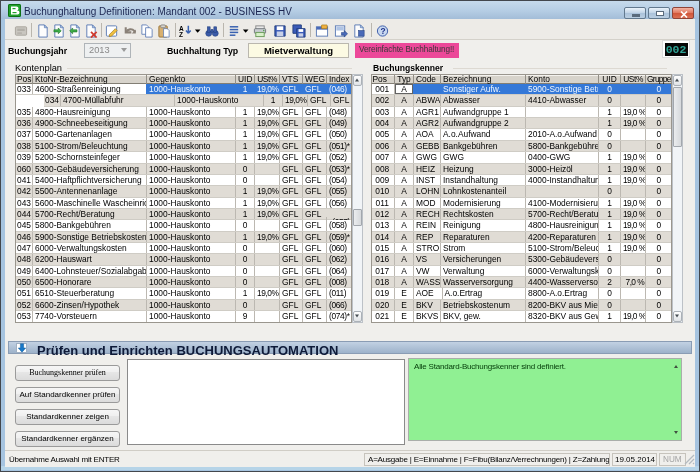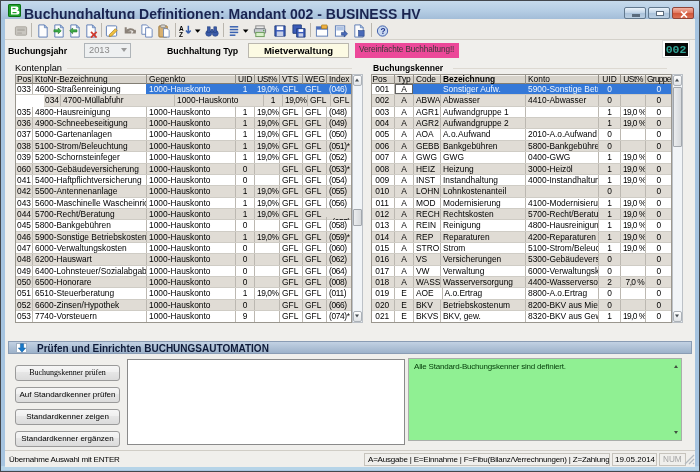--- a/index.html
+++ b/index.html
@@ -1,20 +1,20 @@
 <!DOCTYPE html>
 <html><head><meta charset="utf-8">
 <style>
 * { margin:0; padding:0; box-sizing:border-box; }
 html,body { width:700px; height:472px; overflow:hidden; font-family:"Liberation Sans",sans-serif; }
 #win { position:absolute; left:0; top:0; width:700px; height:472px; background:#43474d; }
 #frame { position:absolute; left:1px; top:1px; width:698px; height:470px; background:#a6c4e0; }
 #title { position:absolute; left:1px; top:1px; width:698px; height:18px;
   background:linear-gradient(#c6daec,#b5cde4 55%,#a3bdd8); }
-#title .ttxt { position:absolute; left:23px; top:4.5px; font-size:14px; color:#1a2450;font-weight:bold; }
+#title .ttxt { position:absolute; left:23px; top:4.5px; font-size:10px; color:#1a2450; }
 #content { position:absolute; left:5px; top:19px; width:690px; height:448px; background:#f0efec; }
 #toolbar { position:absolute; left:0; top:0; width:690px; height:21px; background:#edebe7; border-bottom:1px solid #d4d1ca;}
 .tsep { position:absolute; top:4px; width:1px; height:14px; background:#bab6ae; }
 .ticon { position:absolute; top:4.5px; width:14px; height:14px; }
 #ctrl { position:absolute; left:0; top:22px; width:690px; height:19px; }
 .blab { position:absolute; font-size:8.8px; font-weight:bold; color:#000; top:5px; }
 #combo { position:absolute; left:79px; top:2px; width:47px; height:15px; background:#eef0f1; border:1px solid #afb4b8; color:#8a8a8a; font-size:9.3px; }
 #ybox1 { position:absolute; left:243px; top:2px; width:101px; height:14.5px; background:#fcfae3; border:1px solid #bab7ae; font-size:9.5px; font-weight:bold; text-align:center; line-height:13px;}
 #ybox2 { position:absolute; left:350px; top:2px; width:104px; height:14.5px; background:#ec4899; font-size:8.2px; color:#3a3a3a; line-height:14.5px; padding-left:4px; letter-spacing:-0.1px;}
 #mbox { position:absolute; left:657px; top:-1px; width:28px; height:18px; background:#fff; border:1px solid #dcdcdc;}
@@ -29,21 +29,21 @@
 .c { position:absolute; top:0; height:100%; font-size:8.4px; line-height:10.56px; color:#000; padding:0 2px; overflow:hidden; white-space:nowrap; }
 .c.sel { background:#3478d8; color:#eef6ff; }
 .c.edit { background:#fff; box-shadow:inset 0 0 0 1px #636363; z-index:2; }
 .sb { position:absolute; width:11.5px; background:#f1f4f7; border:1px solid #bcc1c7; }
 .sbtn { position:absolute; left:0; width:9.5px; height:11px; background:linear-gradient(#fefefe,#eceef0 60%,#dfe2e5); border:1px solid #abb1b7; border-radius:2px; }
 .arr { position:absolute; left:50%; top:50%; transform:translate(-50%,-50%); width:0; height:0; }
 .arr.up { border-left:2.8px solid transparent; border-right:2.8px solid transparent; border-bottom:3.8px solid #454c52; }
 .arr.dn { border-left:2.8px solid transparent; border-right:2.8px solid transparent; border-top:3.8px solid #454c52; }
 .thumb { position:absolute; left:0px; width:9.5px; background:linear-gradient(90deg,#eaecee,#d6d9dc); border:1px solid #a2a7ad; border-radius:1px; }
 #bluebar { position:absolute; left:3px; top:321.5px; width:684px; height:13.5px; background:linear-gradient(#c2d1e3,#9db2ca); border:1px solid #8a9cb4; }
-#bluebar .bt { position:absolute; left:28px; top:1.5px; font-size:10px; font-weight:bold; color:#0e1a38; }
+#bluebar .bt { position:absolute; left:28px; top:1.5px; font-size:13px; font-weight:bold; color:#0e1a38; }
 #bluebar .ic { position:absolute; left:7px; top:1px; width:10.5px; height:10.5px; background:#fff; border:1px solid #9fb0c4;}
 #botpanel { position:absolute; left:0; top:335px; width:690px; height:95px; }
 .wbtn { position:absolute; left:10px; width:105px; height:15.5px; background:linear-gradient(#f6f6f6,#efefef 45%,#e6e6e6 46%,#dbdbdb); border:1px solid #9a9a9a; border-radius:3px; font-size:8px; white-space:nowrap; text-align:center; line-height:14px; color:#000;}
 #listbox { position:absolute; left:121.5px; top:5px; width:278.5px; height:86px; background:#fff; border:1px solid #8a8a8a; }
 #greenbox { position:absolute; left:403px; top:4px; width:274px; height:83px; background:#90f093; border:1px solid #aaaeaa; font-size:8px; letter-spacing:-0.2px; color:#07400c; padding:3px 5px; }
 #status { position:absolute; left:0; top:430.5px; width:690px; height:17.5px; border-top:1px solid #d0cdc6; font-size:8.2px; color:#000; }
 .seg { position:absolute; top:2px; height:13.5px; border:1px solid #c6c3bc; line-height:12px; white-space:nowrap; overflow:hidden;}
 </style></head>
 <body>
 <div id="win">
@@ -437,21 +437,21 @@
           </div>
       <div class="sbtn" style="bottom:0;">
             <div class="arr dn"></div>
           </div>
       <div class="thumb" style="top:134px;height:17px;"></div>
     </div>
     <div class="ghead" style="left:365.5px;top:13.5px;width:301px;">
           <div class="hc" style="left:-1.0px;width:23.5px;text-align:left;">Pos</div>
           <div class="hc" style="left:22.5px;width:19px;border-left:1px solid #928e86;text-align:center;">Typ</div>
           <div class="hc" style="left:41.5px;width:27px;border-left:1px solid #928e86;text-align:left;">Code</div>
-          <div class="hc" style="left:68.5px;width:85px;border-left:1px solid #928e86;text-align:left;font-weight:bold;">Bezeichnung</div>
+          <div class="hc" style="left:68.5px;width:85px;border-left:1px solid #928e86;text-align:left;">Bezeichnung</div>
           <div class="hc" style="left:153.5px;width:73px;border-left:1px solid #928e86;text-align:left;">Konto</div>
           <div class="hc" style="left:226.5px;width:22px;border-left:1px solid #928e86;text-align:center;">UID</div>
           <div class="hc" style="left:248.5px;width:25px;border-left:1px solid #928e86;text-align:right;letter-spacing:-0.4px;">USt%</div>
           <div class="hc" style="left:273.5px;width:26.5px;border-left:1px solid #928e86;text-align:left;letter-spacing:-0.7px;padding-left:1px;">Gruppe</div>
         </div>
     <div class="gbody" style="left:365.5px;top:24px;width:301px;height:238.6px;">
           <div class="r" style="top:0.00px;">
             <div class="c" style="left:-1.0px;width:23.5px;text-align:center;">001</div>
             <div class="c edit" style="left:22.5px;width:19px;text-align:center;border-left:1px solid #bcb8b1;">A</div>
             <div class="c sel" style="left:41.5px;width:27px;text-align:left;border-left:1px solid #3478d8;"></div>

